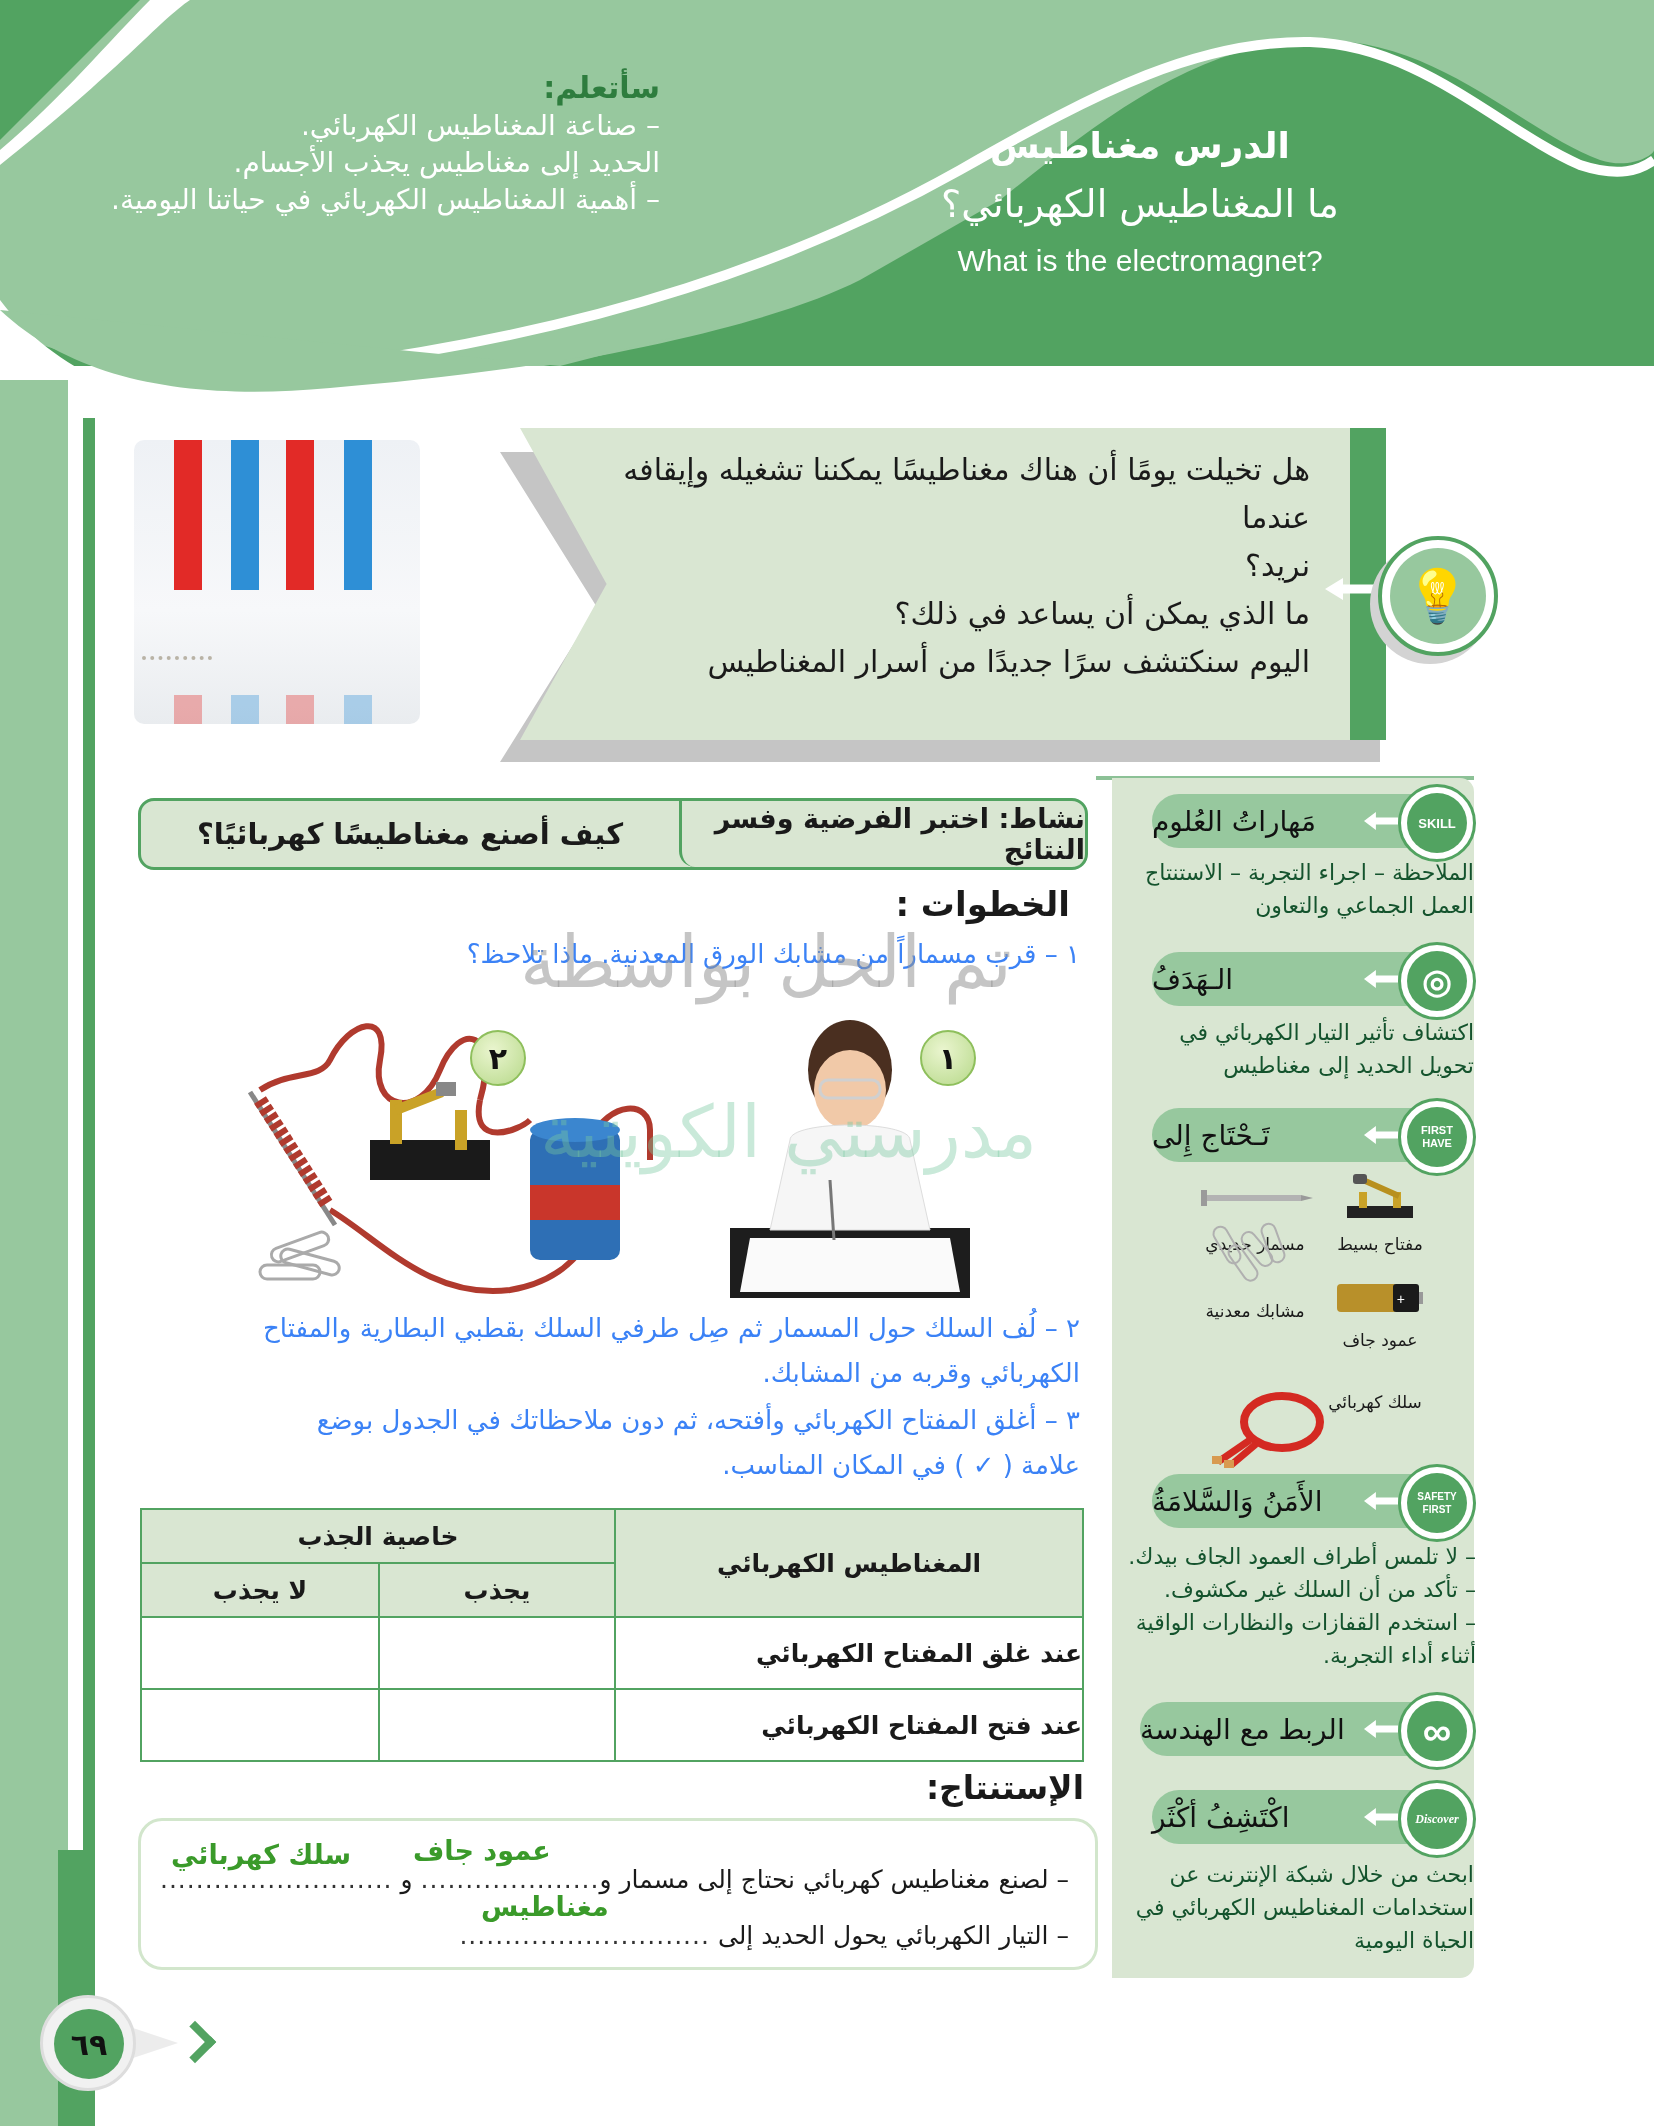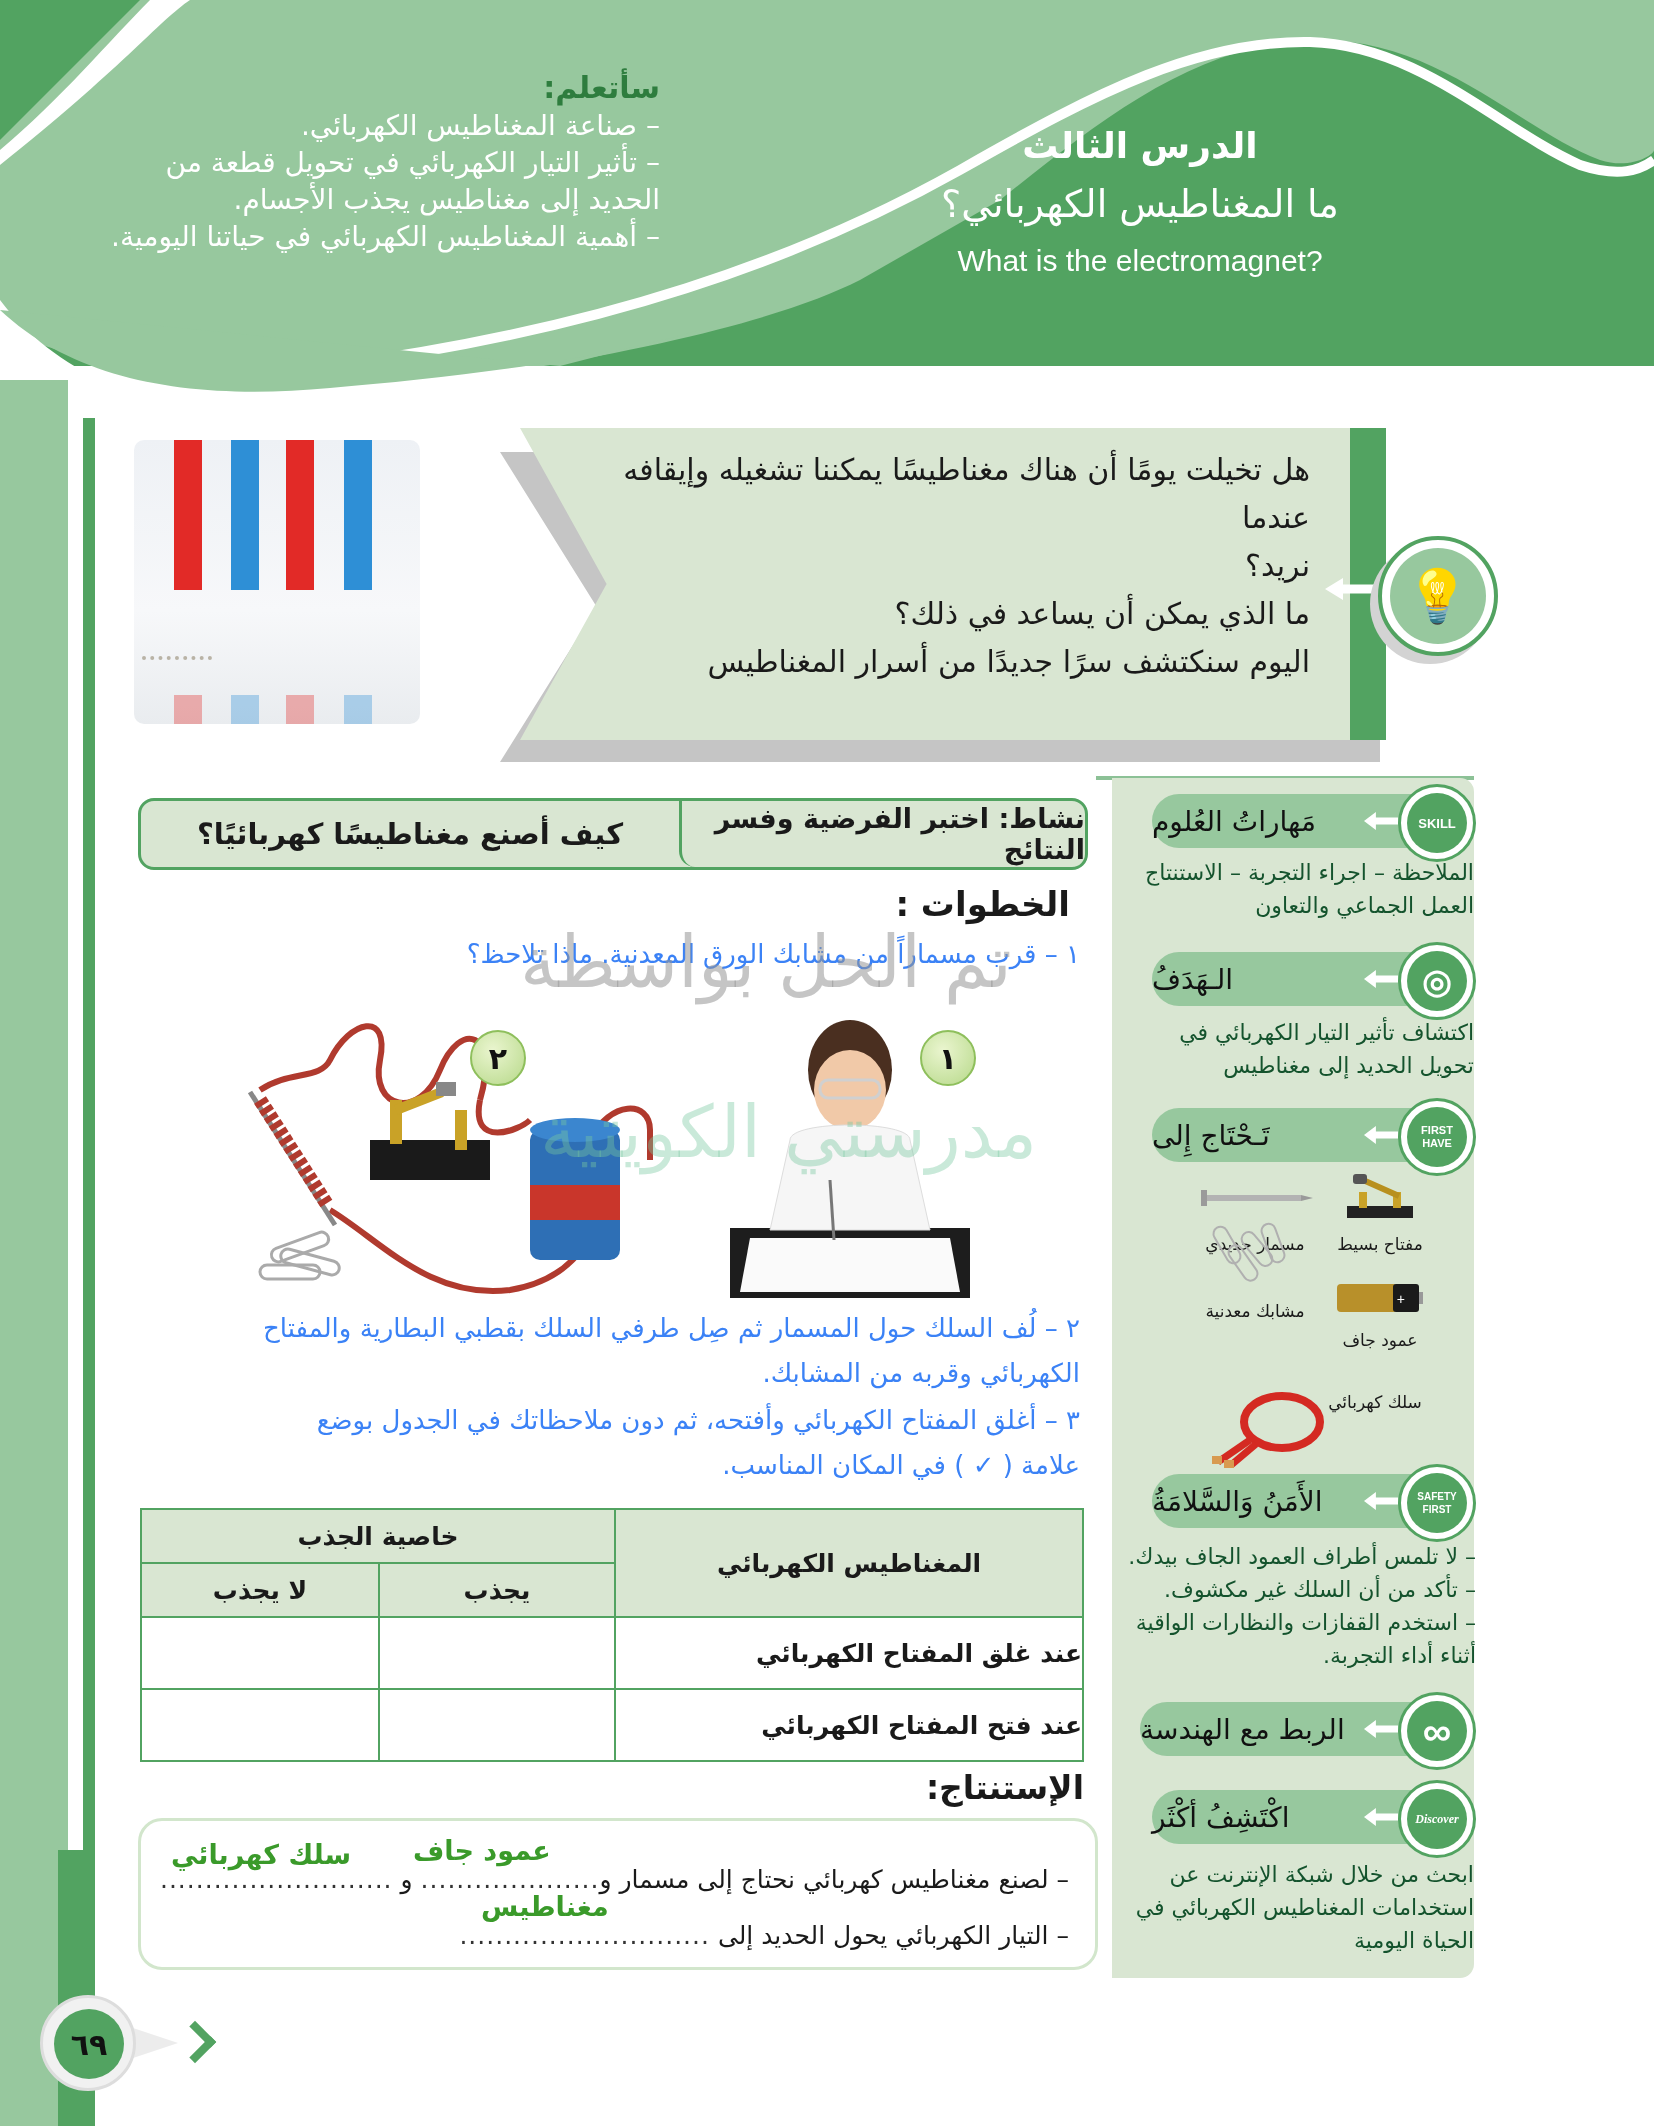--- a/index.html
+++ b/index.html
@@ -96,27 +96,26 @@
   <path d="M0,330 C80,420 250,420 520,370 C700,340 800,310 860,280 L1000,200 C1100,120 1200,40 1320,40 C1440,40 1520,130 1600,160 C1630,170 1654,155 1654,150 L1654,366 L330,366 C200,380 100,370 0,330 Z" fill="#52a361"></path>
   <path d="M330,366 C600,330 800,260 960,170 C1100,90 1200,40 1310,42 C1420,45 1500,130 1580,165 C1620,178 1640,170 1654,160" stroke="#ffffff" stroke-width="10" fill="none"></path>
   <path d="M0,300 C60,380 170,420 300,420 L0,420 Z" fill="#ffffff"></path>
   <rect x="0" y="366" width="1654" height="54" fill="#ffffff"></rect>
   <path d="M0,310 C80,385 200,400 330,388 C450,378 600,360 700,330 L560,366 Z" fill="#97c89e"></path>
 </svg>
 
 <div class="learn-box">
   <div class="learn-title">سأتعلم:</div>
   <div class="learn-item">– صناعة المغناطيس الكهربائي.</div>
-  <div class="learn-item">– تأثير التيار الكهربائي في تحويل قطعة من</div>
   <div class="learn-item">الحديد إلى مغناطيس يجذب الأجسام.</div>
   <div class="learn-item">– أهمية المغناطيس الكهربائي في حياتنا اليومية.</div>
 </div>
 
 <div class="lesson-box">
-  <div class="lesson-num">الدرس الثالث</div>
+  <div class="lesson-num">الدرس مغناطيس</div>
   <div class="lesson-title">ما المغناطيس الكهربائي؟</div>
   <div class="lesson-en">What is the electromagnet?</div>
 </div>
 
 <div class="strip-light"></div>
 <div class="strip-dark"></div>
 <div class="strip-dark2"></div>
 
 <div class="magnet-photo">
   <div class="bar bar-r" style="left:40px"></div>

